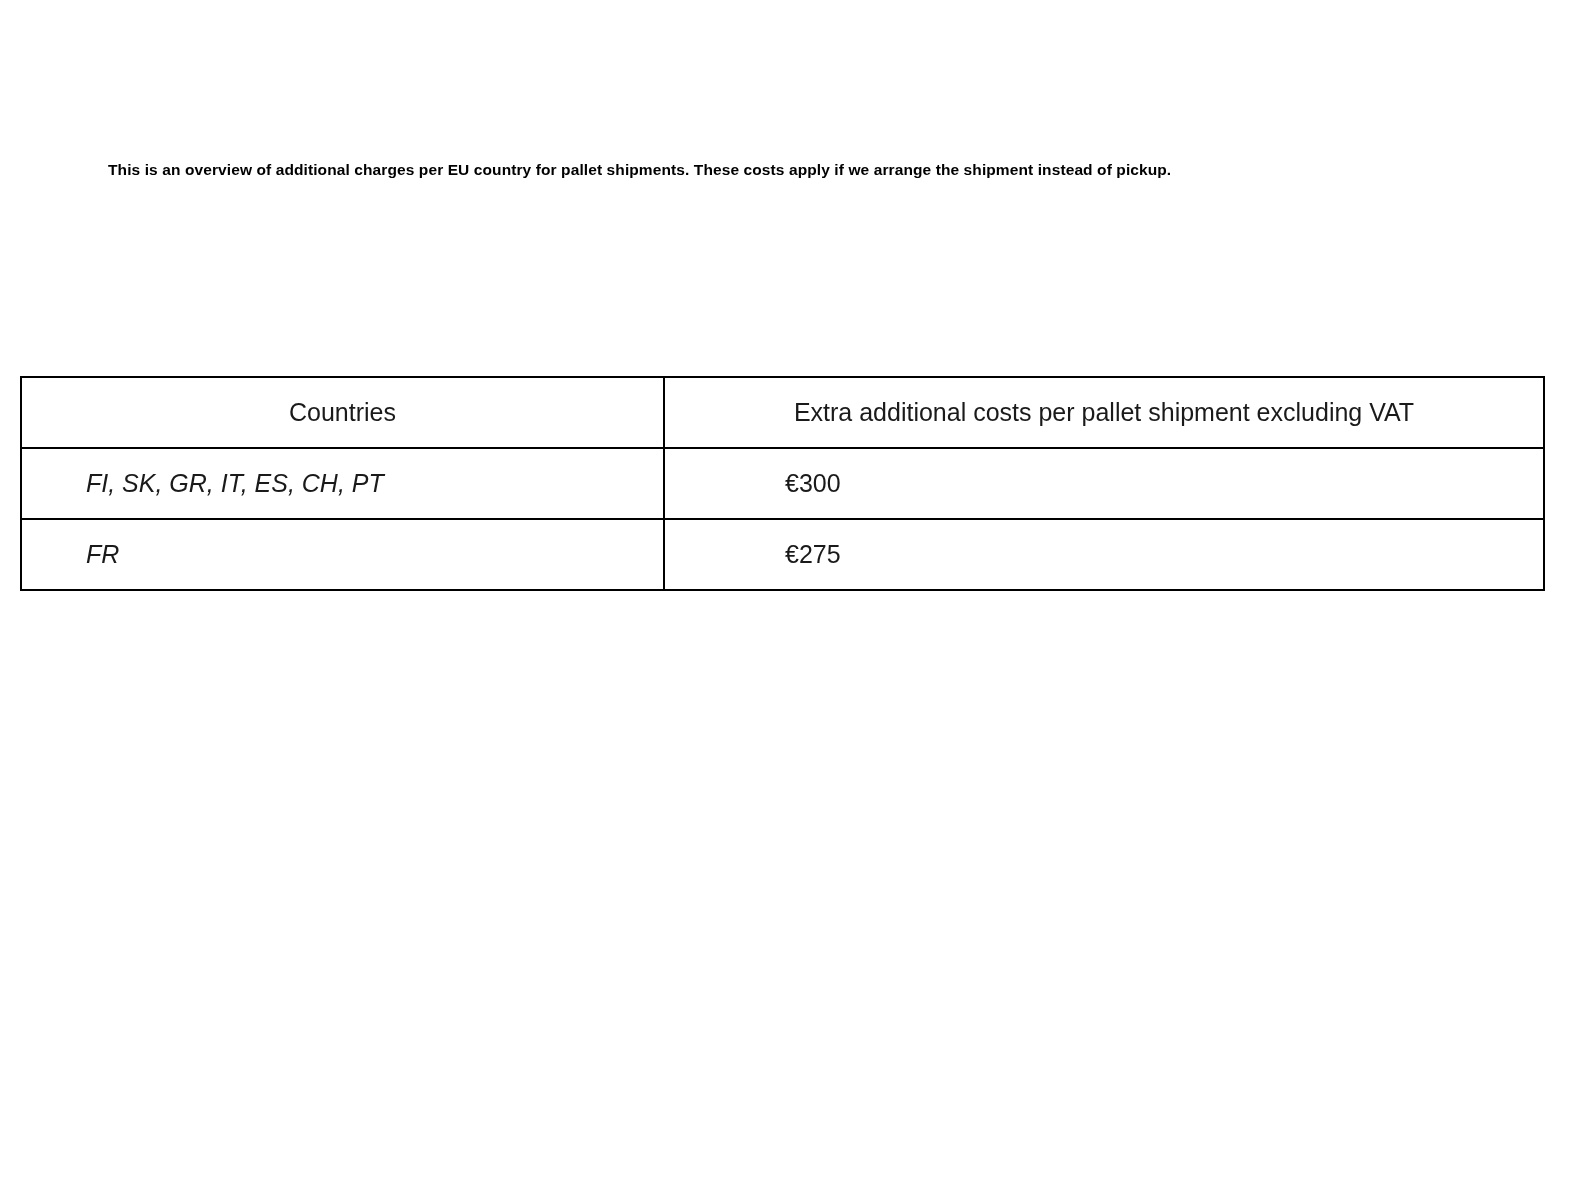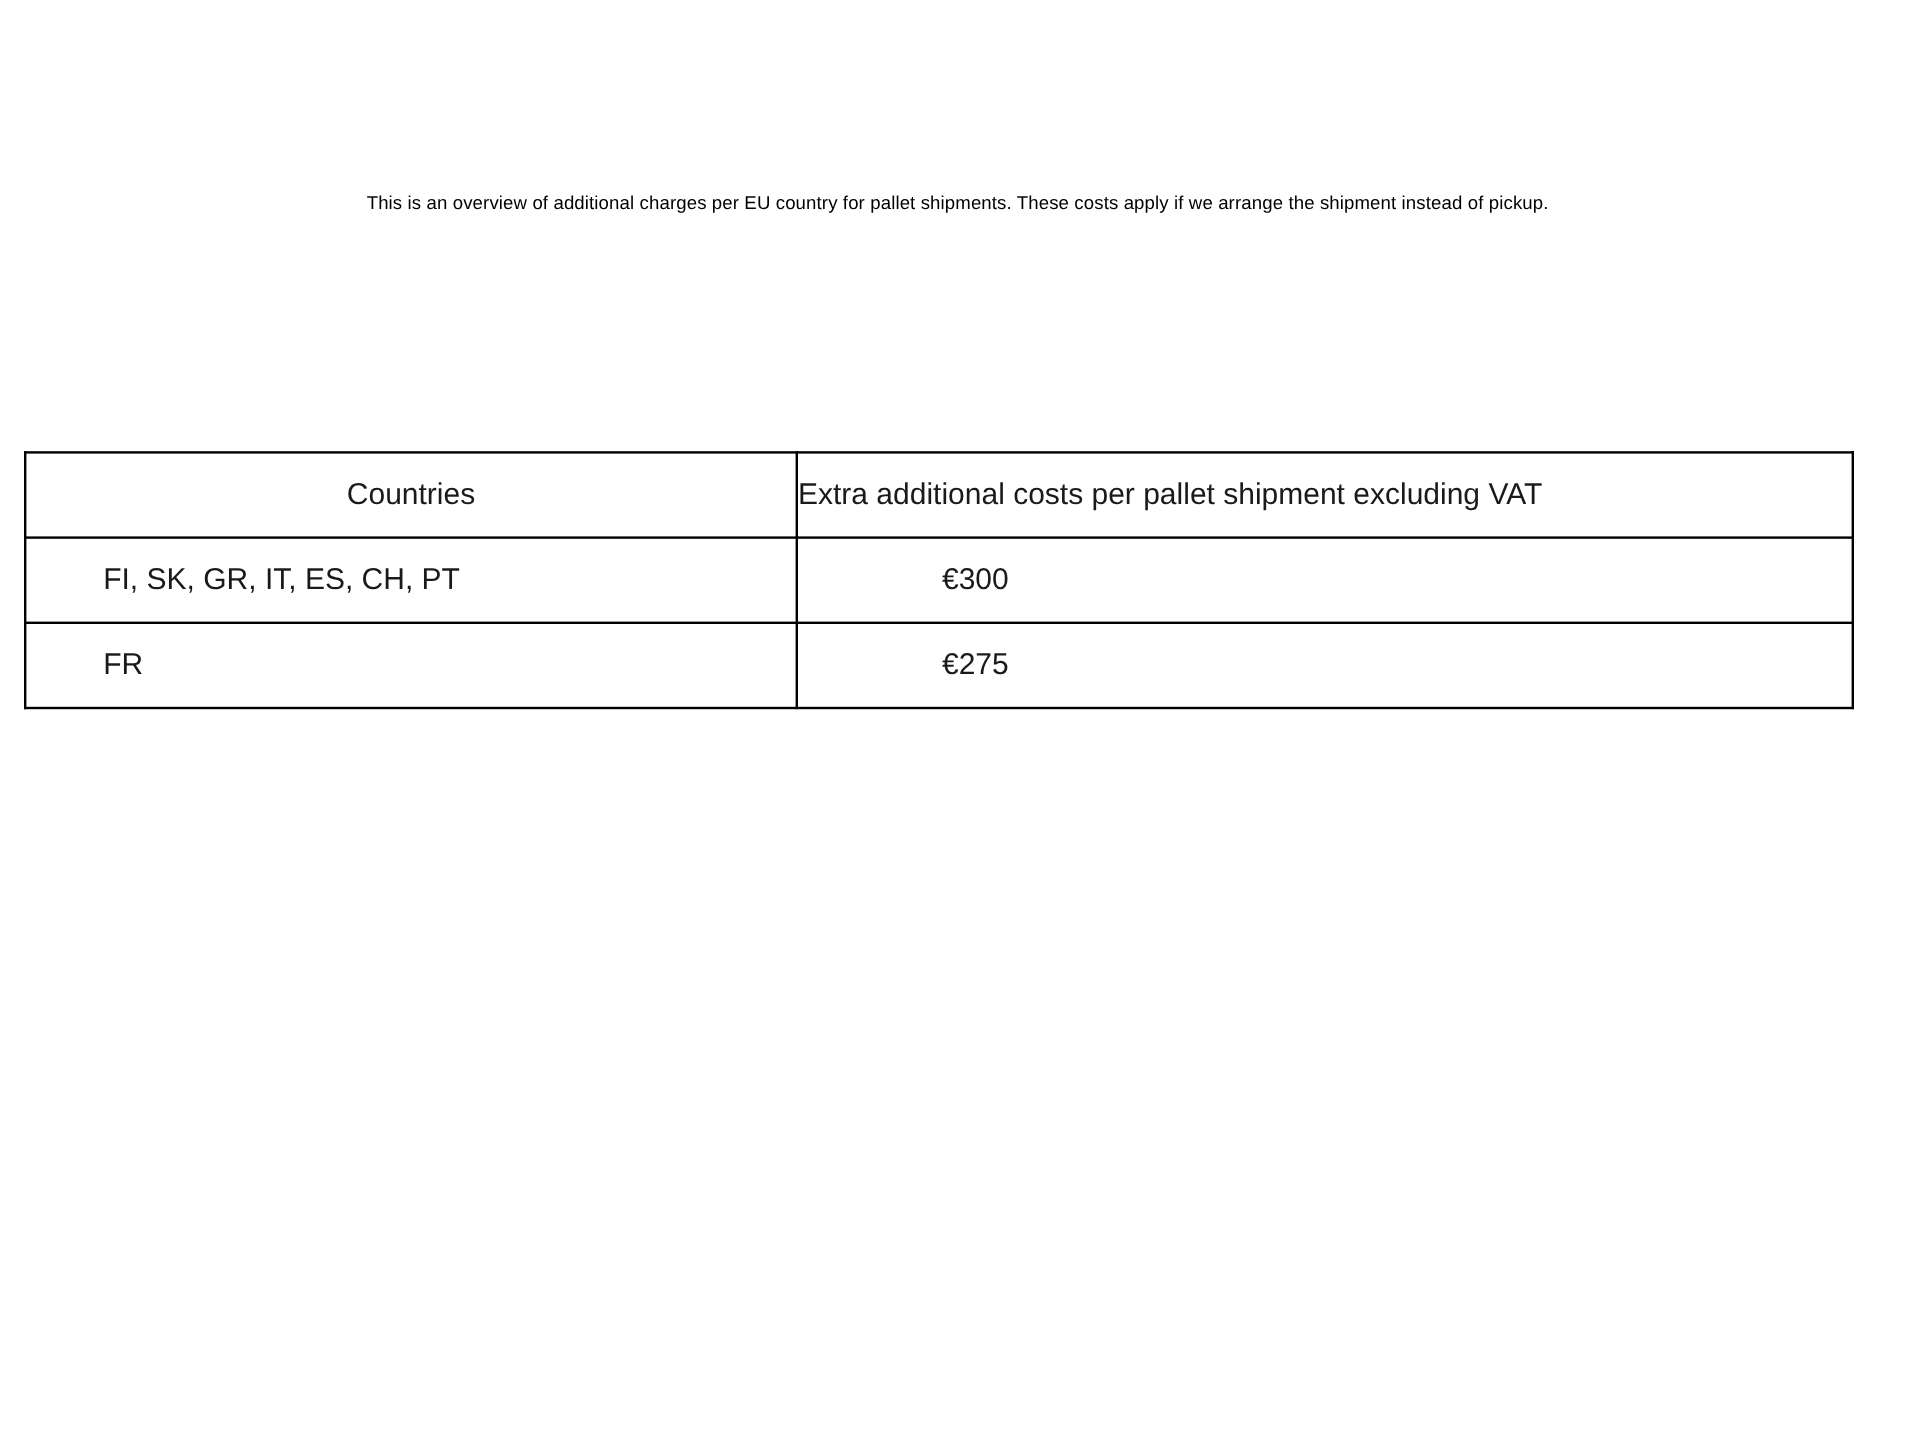--- a/index.html
+++ b/index.html
@@ -14,25 +14,24 @@
     color: #000000;
     position: relative;
     overflow: hidden;
   }
   .intro-note {
     position: absolute;
     left: 108px;
     top: 160px;
     width: 1380px;
     font-size: 15.5px;
-    font-weight: normal;
+    font-weight: bold;
     letter-spacing: 0.1px;
     color: #000000;
     line-height: 1.3;
-    text-align: center;
   }
   .table-wrap {
     position: absolute;
     left: 20px;
     top: 376px;
     width: 1525px;
   }
   table.charges {
     border-collapse: collapse;
     table-layout: fixed;
@@ -52,25 +51,26 @@
     vertical-align: middle;
   }
   table.charges thead th {
     text-align: center;
     font-size: 25px;
   }
   table.charges thead th.head-countries {
     text-align: center;
   }
   table.charges thead th.head-costs {
-    text-align: left;
+    text-align: center;
   }
   table.charges tbody td.country-cell {
     text-align: left;
     padding-left: 64px;
+    font-style: italic;
   }
   table.charges tbody td.cost-cell {
     text-align: left;
     padding-left: 120px;
   }
 </style>
 </head>
 <body>
 
 <div class="intro-note">This is an overview of additional charges per EU country for pallet shipments. These costs apply if we arrange the shipment instead of pickup.</div>

